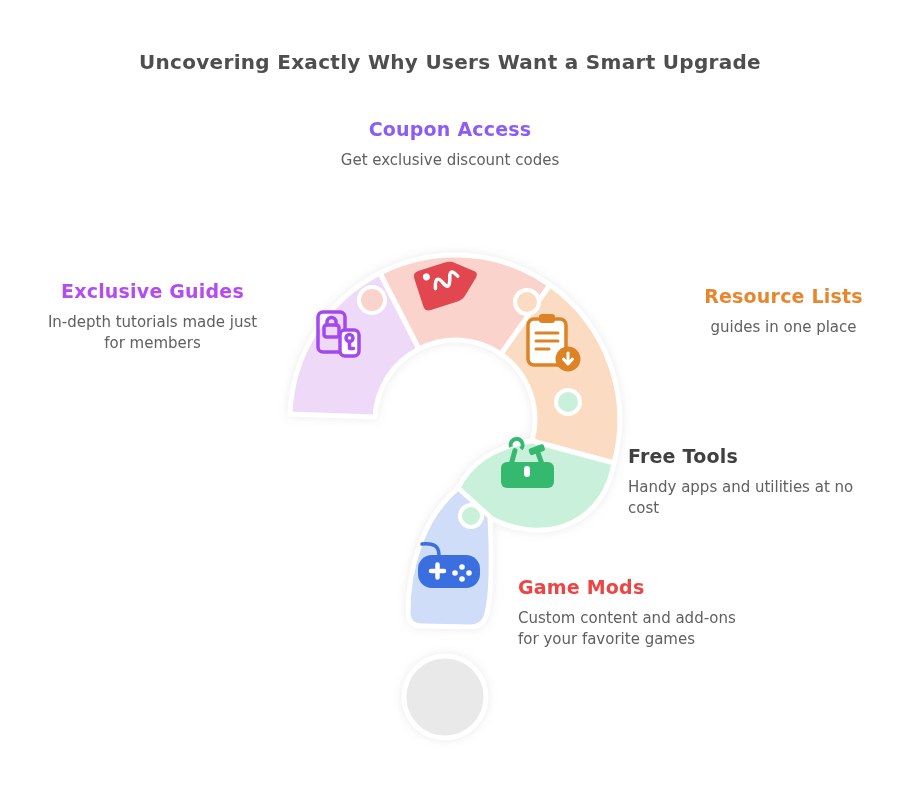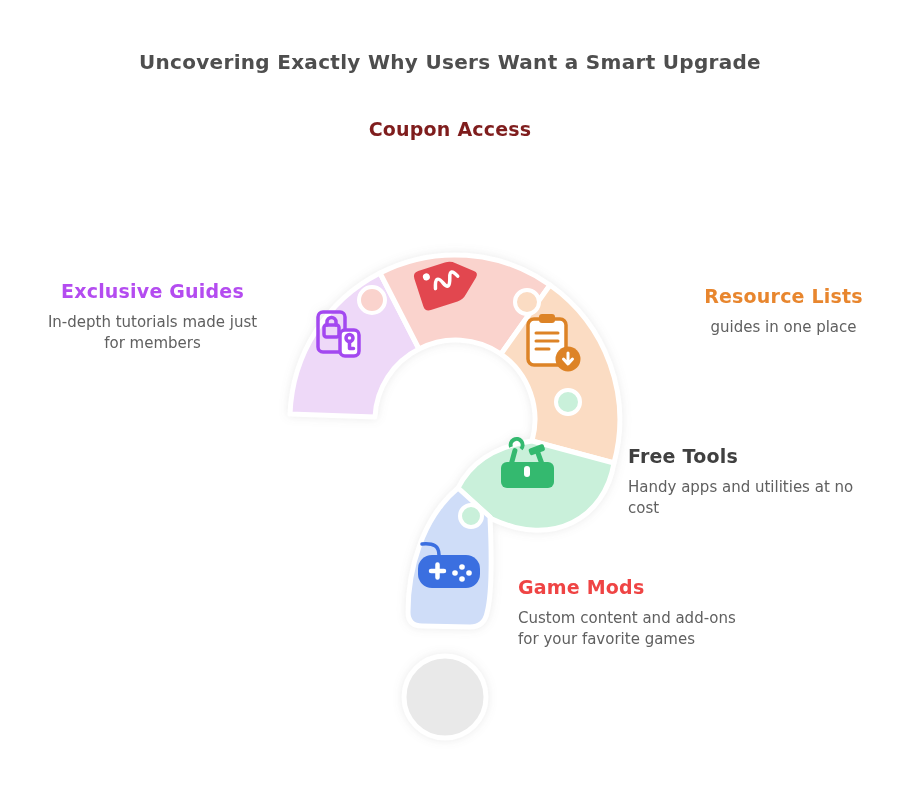--- a/index.html
+++ b/index.html
@@ -87,22 +87,23 @@
       <rect x="-31" y="-16" width="62" height="33" rx="14" fill="#3b6fe0"></rect>
       <path d="M-18,0 h13 M-11.5,-6.5 v13" stroke="#ffffff" stroke-width="4.5" stroke-linecap="round"></path>
       <circle cx="13" cy="-4" r="2.8" fill="#ffffff"></circle>
       <circle cx="20" cy="2" r="2.8" fill="#ffffff"></circle>
       <circle cx="6" cy="2" r="2.8" fill="#ffffff"></circle>
       <circle cx="13" cy="8" r="2.8" fill="#ffffff"></circle>
     </g>
   </svg>
 
   <div class="label-block lb-coupon">
-    <div class="heading" style="color: #7f1d1d;">Coupon Access</div>
+    <div class="heading" style="color: #8b5cf6;">Coupon Access</div>
     <div class="desc">
+      <div>Get exclusive discount codes</div>
     </div>
   </div>
 
   <div class="label-block lb-guides">
     <div class="heading" style="color: rgb(180, 76, 240);">Exclusive Guides</div>
     <div class="desc">
       <div>In-depth tutorials made just</div>
       <div>for members</div>
     </div>
   </div>

